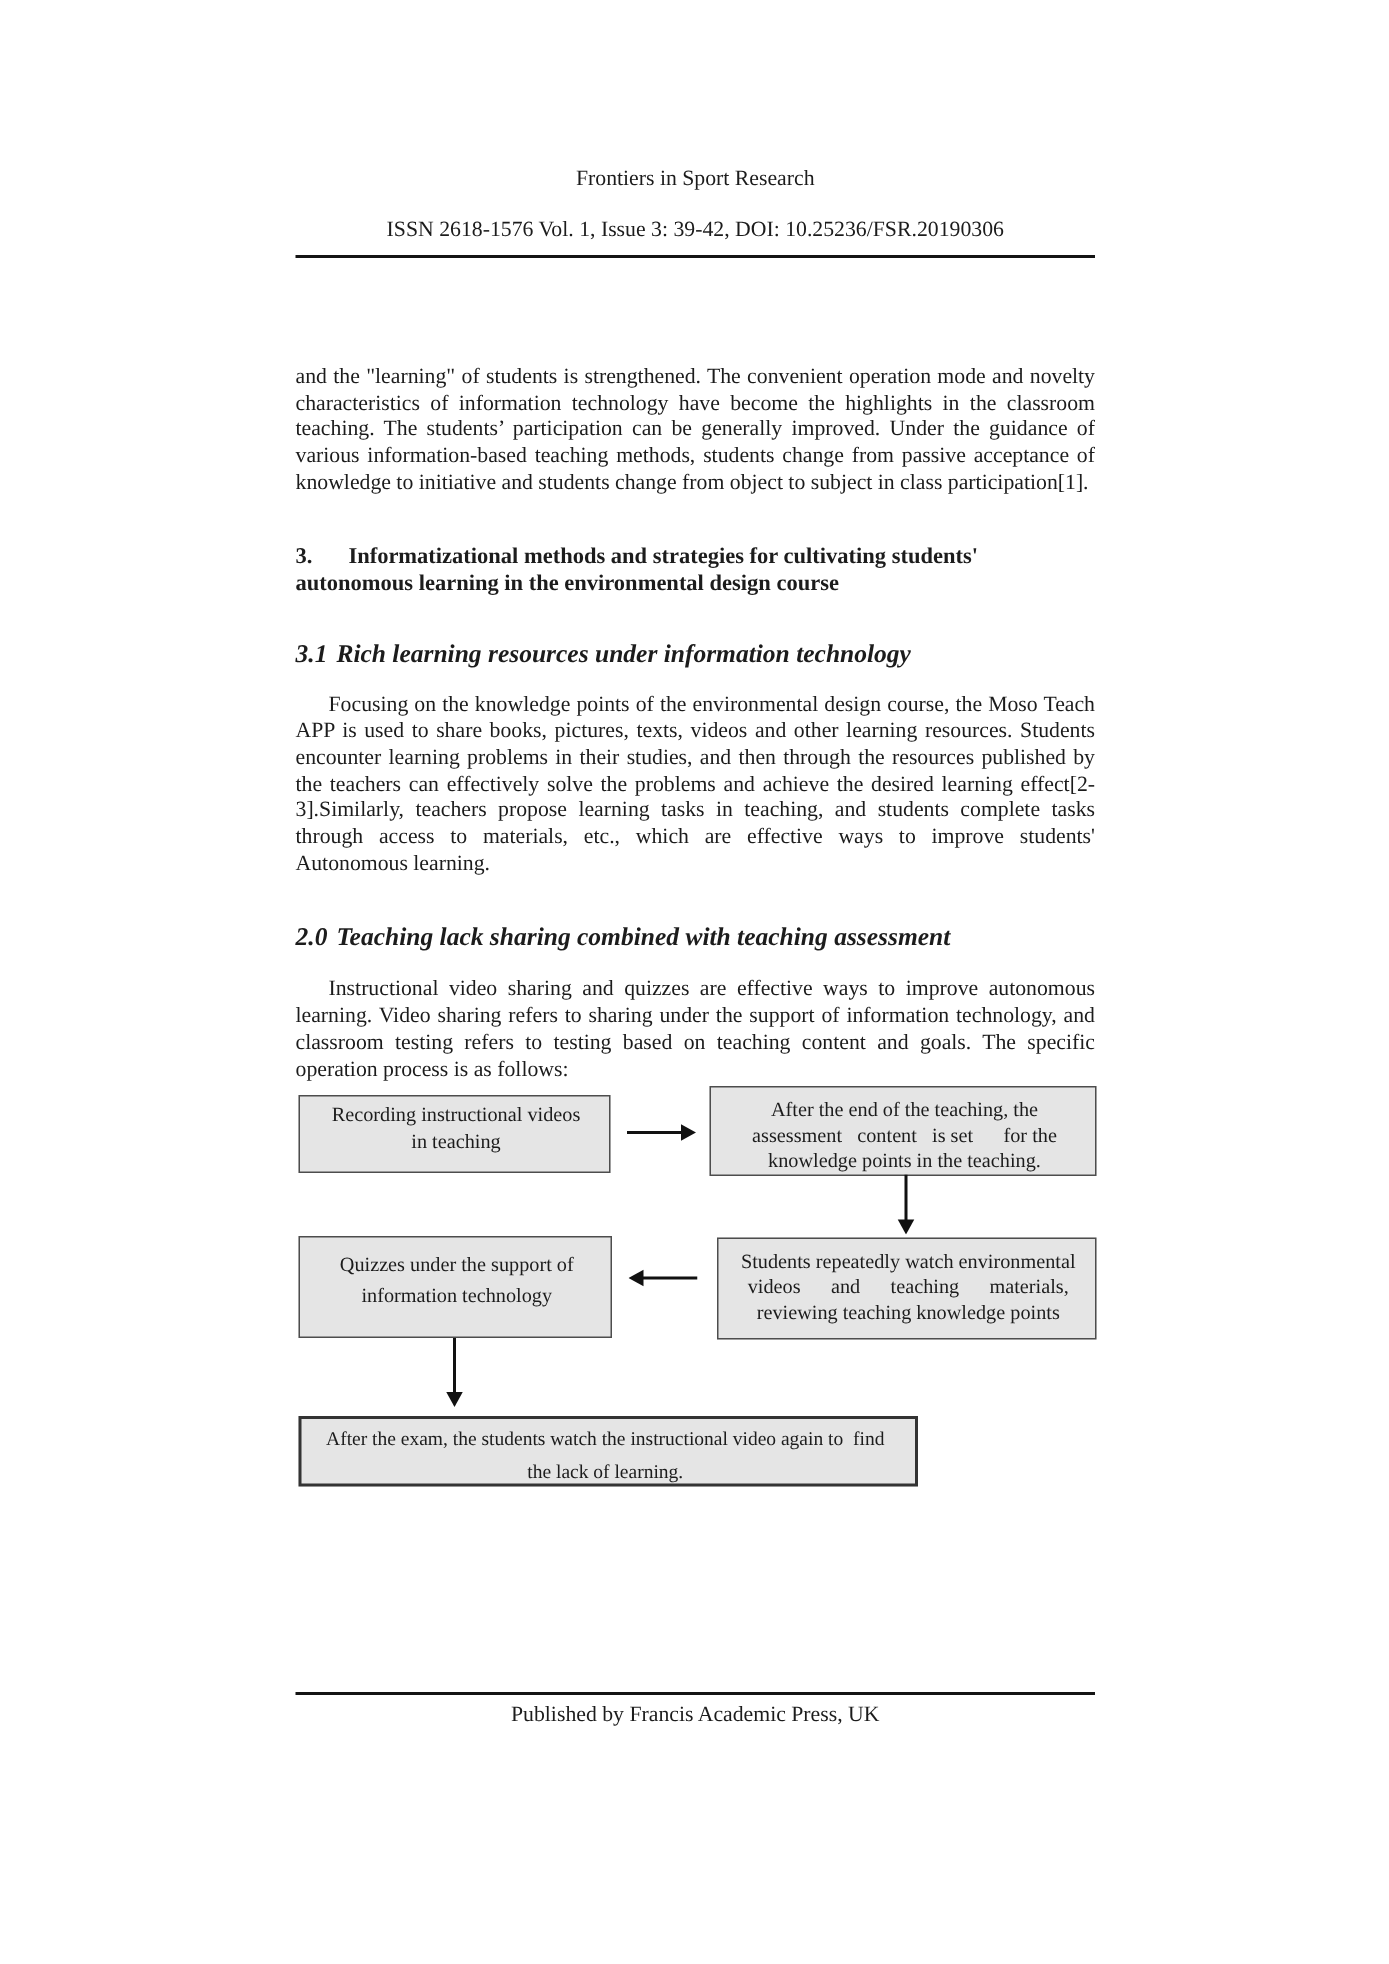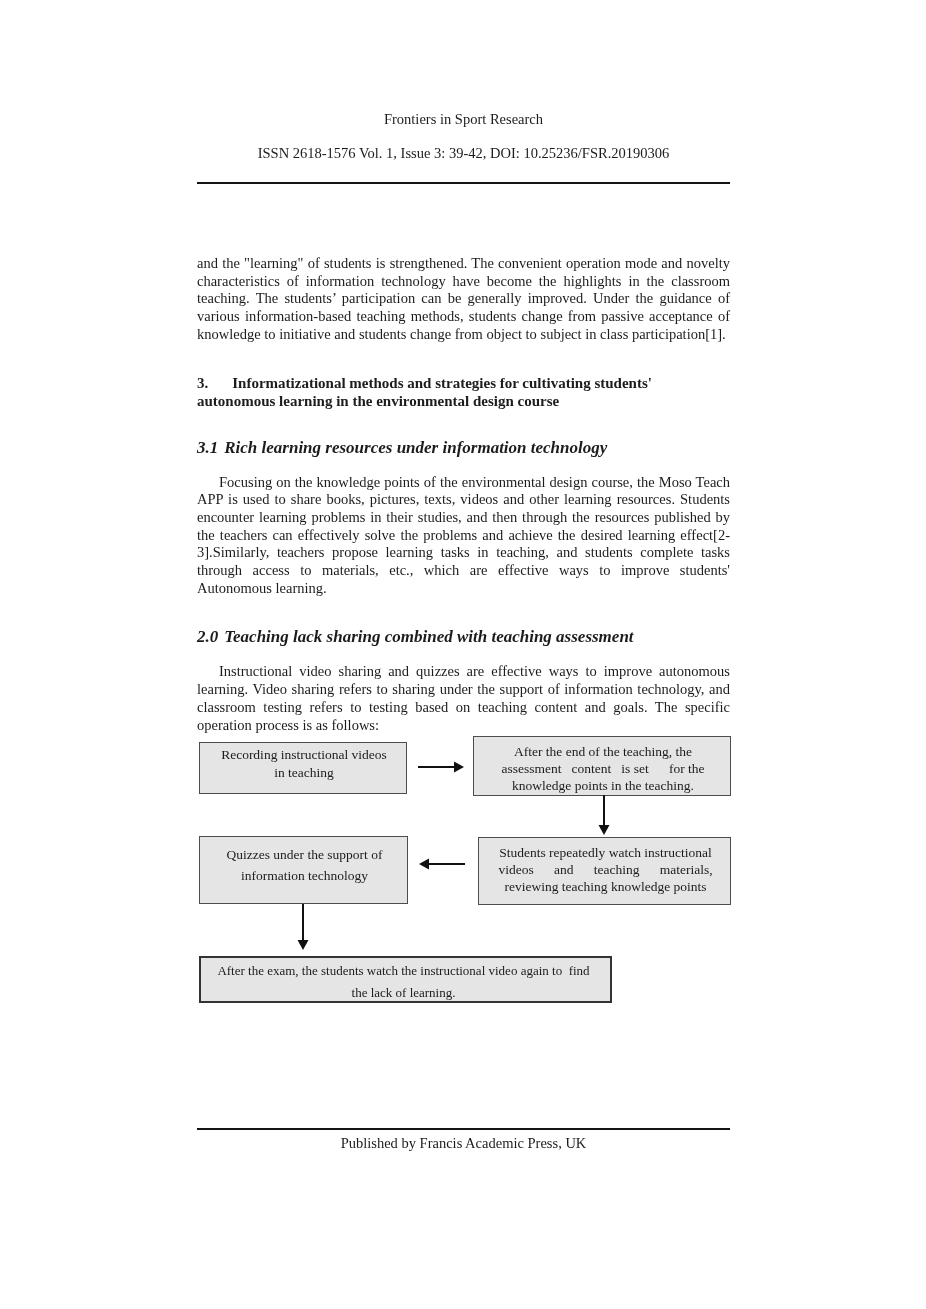--- a/index.html
+++ b/index.html
@@ -11,21 +11,21 @@
     background: #ffffff;
     color: #1c1c1c;
     font-family: "Liberation Serif", "DejaVu Serif", serif;
     overflow: hidden;
     box-sizing: border-box;
     padding: 0 196px 0 197px;
   }
   
   .doc-header {
     padding-top: 110px;
-    padding-bottom: 20px;
+    padding-bottom: 8px;
     border-bottom: 2px solid #141414;
   }
   .journal-title, .issn-line {
     text-align: center;
     font-size: 14.5px;
     line-height: 18px;
   }
   .issn-line { margin-top: 16px; }
   
   .para {
@@ -131,21 +131,21 @@
 
       <div class="fbox fbox-assessment">After the end of the teaching, the
 assessment   content   is set      for the
 knowledge points in the teaching.</div>
 
       <svg class="arrow arrow-down-1" width="14" height="40" viewBox="0 0 14 40">
         <line x1="7" y1="0" x2="7" y2="31" stroke="#111" stroke-width="2"></line>
         <polygon points="1.5,30 12.5,30 7,40" fill="#111"></polygon>
       </svg>
 
-      <div class="fbox fbox-watch">Students repeatedly watch instructional
+      <div class="fbox fbox-watch">Students repeatedly watch environmental
 videos      and      teaching      materials,
 reviewing teaching knowledge points</div>
 
       <svg class="arrow arrow-left-1" width="46" height="14" viewBox="0 0 46 14">
         <line x1="9" y1="7" x2="46" y2="7" stroke="#111" stroke-width="2"></line>
         <polygon points="10,1.5 0,7 10,12.5" fill="#111"></polygon>
       </svg>
 
       <div class="fbox fbox-quizzes">Quizzes under the support of
 information technology</div>

